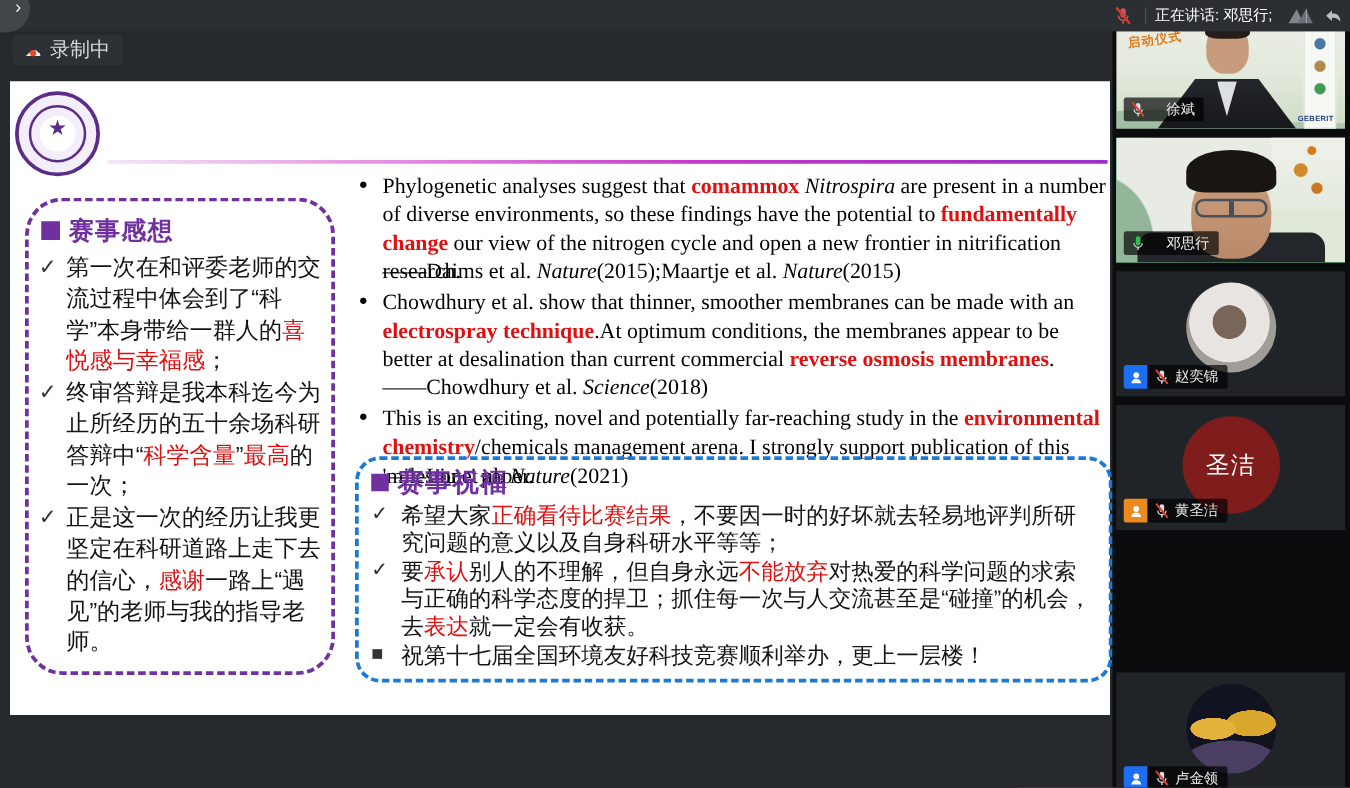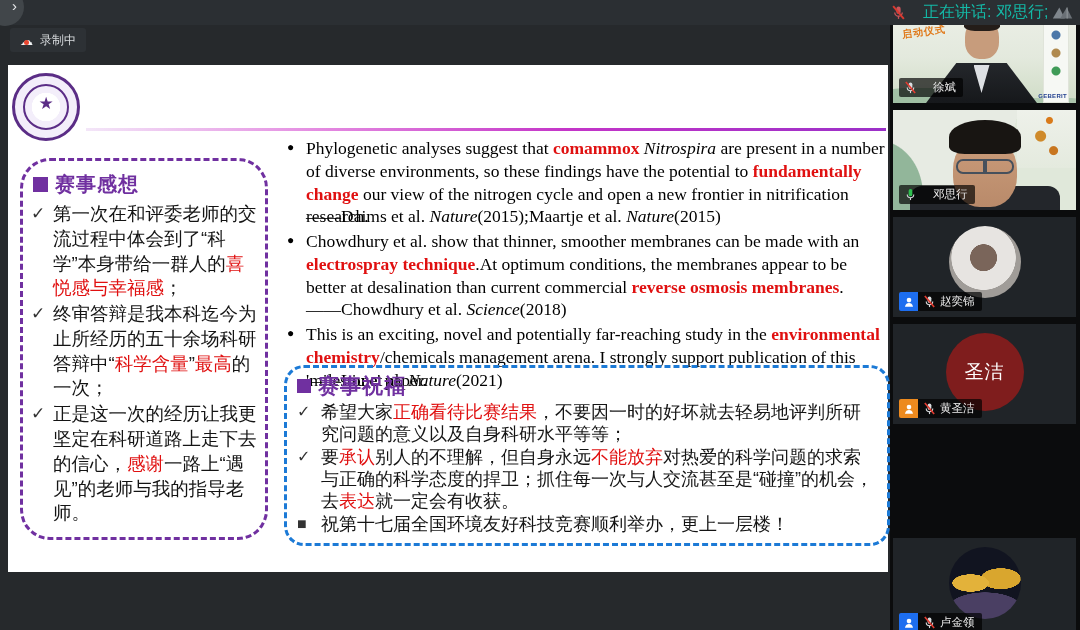--- a/index.html
+++ b/index.html
@@ -7,27 +7,27 @@
   .app{position:relative;width:1080px;height:630px;background:#26292c;}
 
   
   .topbar{position:absolute;left:0;top:0;width:1080px;height:25px;background:#2b2f33;z-index:30;}
   .chev-btn{position:absolute;left:-14px;top:-12px;width:38px;height:38px;border-radius:50%;
     background:#41464a;z-index:31;color:#e8eaec;}
   .chev-btn span{position:absolute;right:7px;top:10px;font-size:15px;line-height:15px;}
   .tb-right{position:absolute;right:0;top:0;width:192px;height:25px;display:flex;align-items:center;
     background:#2b2f33;}
   .tb-right .sep{width:1px;height:13px;background:#4a4f54;margin:0 7px;}
-  .speaking{color:#14b8a6;font-size:16px;white-space:nowrap;flex:1;}
+  .speaking{color:#ffffff;font-size:12px;white-space:nowrap;flex:1;}
   .tb-ic{display:flex;align-items:center;margin:0 3px;}
   .rec-badge{position:absolute;left:10px;top:28px;height:24px;display:flex;align-items:center;
     background:rgba(46,50,54,.92);border-radius:3px;padding:0 10px;z-index:31;}
   .cloud{position:relative;color:#f2f4f5;font-size:13px;margin-right:7px;line-height:13px;}
   .cloud::after{content:"";position:absolute;left:4px;top:6px;width:5px;height:5px;border-radius:50%;background:#e8452f;}
-  .rec-txt{color:#d7dadd;font-size:12px;}
+  .rec-txt{color:#d7dadd;font-size:16px;}
 
   
   .stage{position:absolute;left:0;top:0;width:890px;height:630px;background:#26292c;}
   .slide{position:absolute;left:8px;top:65px;width:880px;height:507px;background:#fff;}
   .seal{position:absolute;left:4px;top:8px;width:62px;height:62px;border-radius:50%;
     border:3px solid #5b2d86;background:radial-gradient(circle,#fff 0 32%,#f3eefa 33% 100%);}
   .seal::before{content:"";position:absolute;left:8px;top:8px;right:8px;bottom:8px;border:2px solid #5b2d86;border-radius:50%;}
   .seal::after{content:"★";position:absolute;left:0;right:0;top:17px;text-align:center;color:#5b2d86;font-size:17px;}
   .slide-title{position:absolute;left:88px;top:14px;font-size:34px;font-weight:bold;color:#7030a0;letter-spacing:2px;}
   .title-rule{position:absolute;left:78px;top:63px;width:800px;height:3px;

